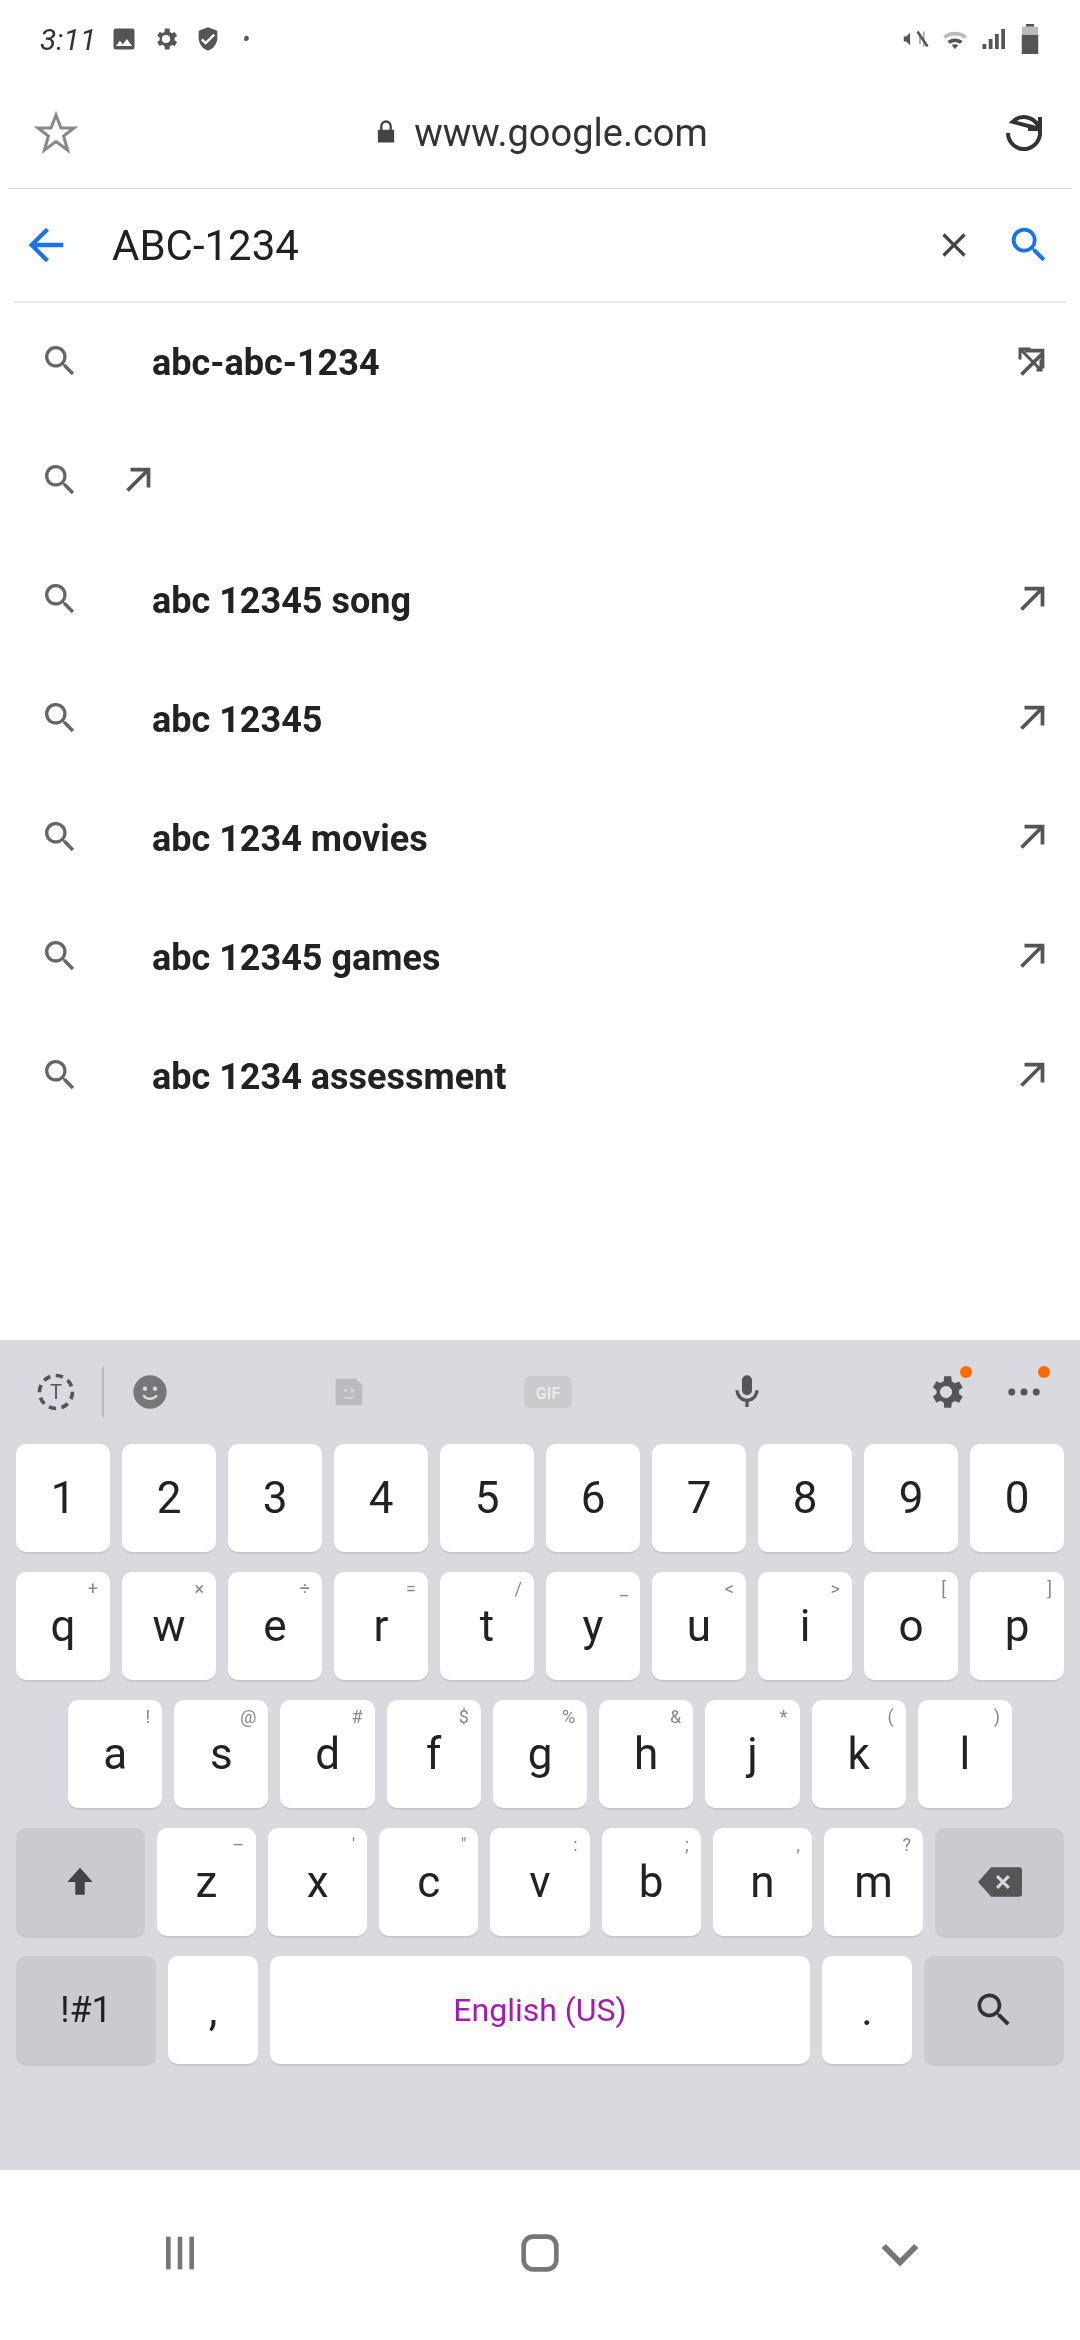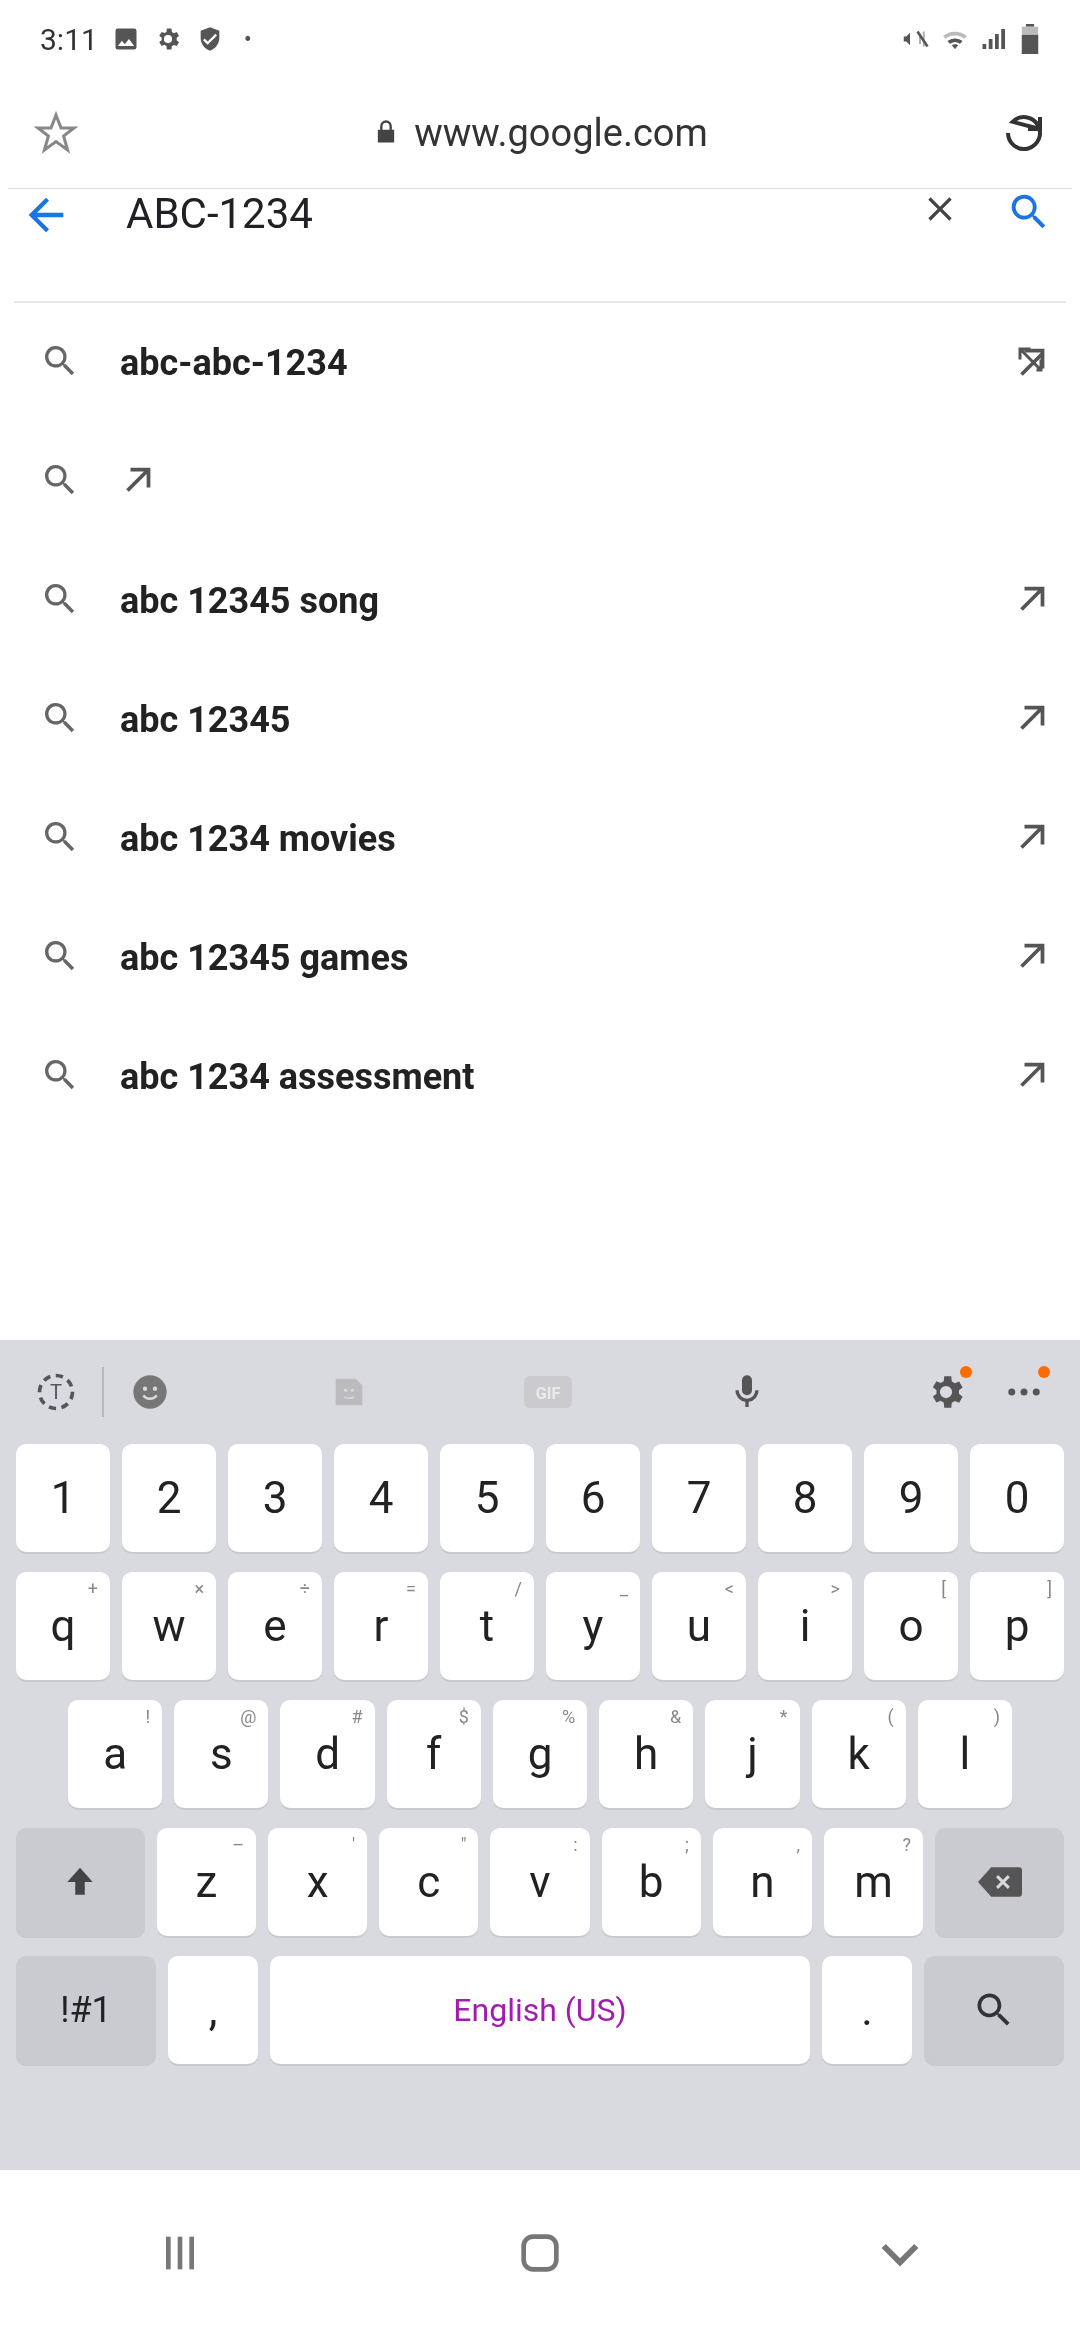--- a/index.html
+++ b/index.html
@@ -1,37 +1,37 @@
 <!DOCTYPE html>
 <html><head>
   <meta charset="utf-8">
   <style>
     * { margin: 0; padding: 0; box-sizing: border-box; font-family: Roboto, Arial, sans-serif; }
     html, body { width: 1080px; height: 2340px; background: #fff; overflow: hidden; }
 
     
     .status-bar { height: 78px; display: flex; align-items: center; justify-content: space-between; padding: 0 40px; font-size: 30px; color: #333; }
-    .status-left { display: flex; align-items: center; gap: 14px; }
+    .status-left { display: flex; align-items: center; gap: 14px; font-style: italic; }
     .status-right { display: flex; align-items: center; gap: 10px; }
     .status-bar svg { display: block; }
 
     
     .browser-bar { height: 110px; display: flex; align-items: center; padding: 0 32px; gap: 28px; }
     .browser-url { flex: 1; display: flex; align-items: center; justify-content: center; gap: 14px; font-size: 38px; color: #333; }
     .divider { height: 1px; background: #dadce0; margin: 0 8px; }
 
     
-    .search-row { height: 112px; display: flex; align-items: flex-start; padding: 0 28px 0 20px; gap: 32px; }
+    .search-row { height: 112px; display: flex; align-items: center; padding: 0 28px 0 20px; gap: 18px; }
     .search-input { flex: 1; font-size: 42px; color: #202124; border: none; outline: none; padding-left: 22px; }
     .thin-divider { height: 2px; background: #e8e8e8; margin: 0 14px; }
 
     
     .suggestions { }
     .sugg { height: 119px; display: flex; align-items: center; padding: 0 30px 0 40px; gap: 40px; }
-    .sugg-text { flex: 1; font-size: 36px; font-weight: 700; color: #222; }
+    .sugg-text { flex: 1; font-size: 36px; font-weight: 700; color: #222; margin-left: 32px; }
 
     
     .keyboard { position: absolute; bottom: 170px; left: 0; right: 0; height: 830px; background: #d9dadf; }
     .kb-toolbar { height: 104px; display: flex; align-items: center; padding: 0 24px; gap: 14px; color: #555; }
     .kb-tool { width: 64px; height: 64px; display: flex; align-items: center; justify-content: center; }
     .kb-tool-spacer { flex: 1; }
     .kb-sep { width: 2px; height: 50px; background: #b7b9bd; }
     .kb-dot-badge { position: absolute; top: 6px; right: 6px; width: 12px; height: 12px; background: #ff6b00; border-radius: 50%; }
 
     .kb-rows { padding: 0 16px; }

